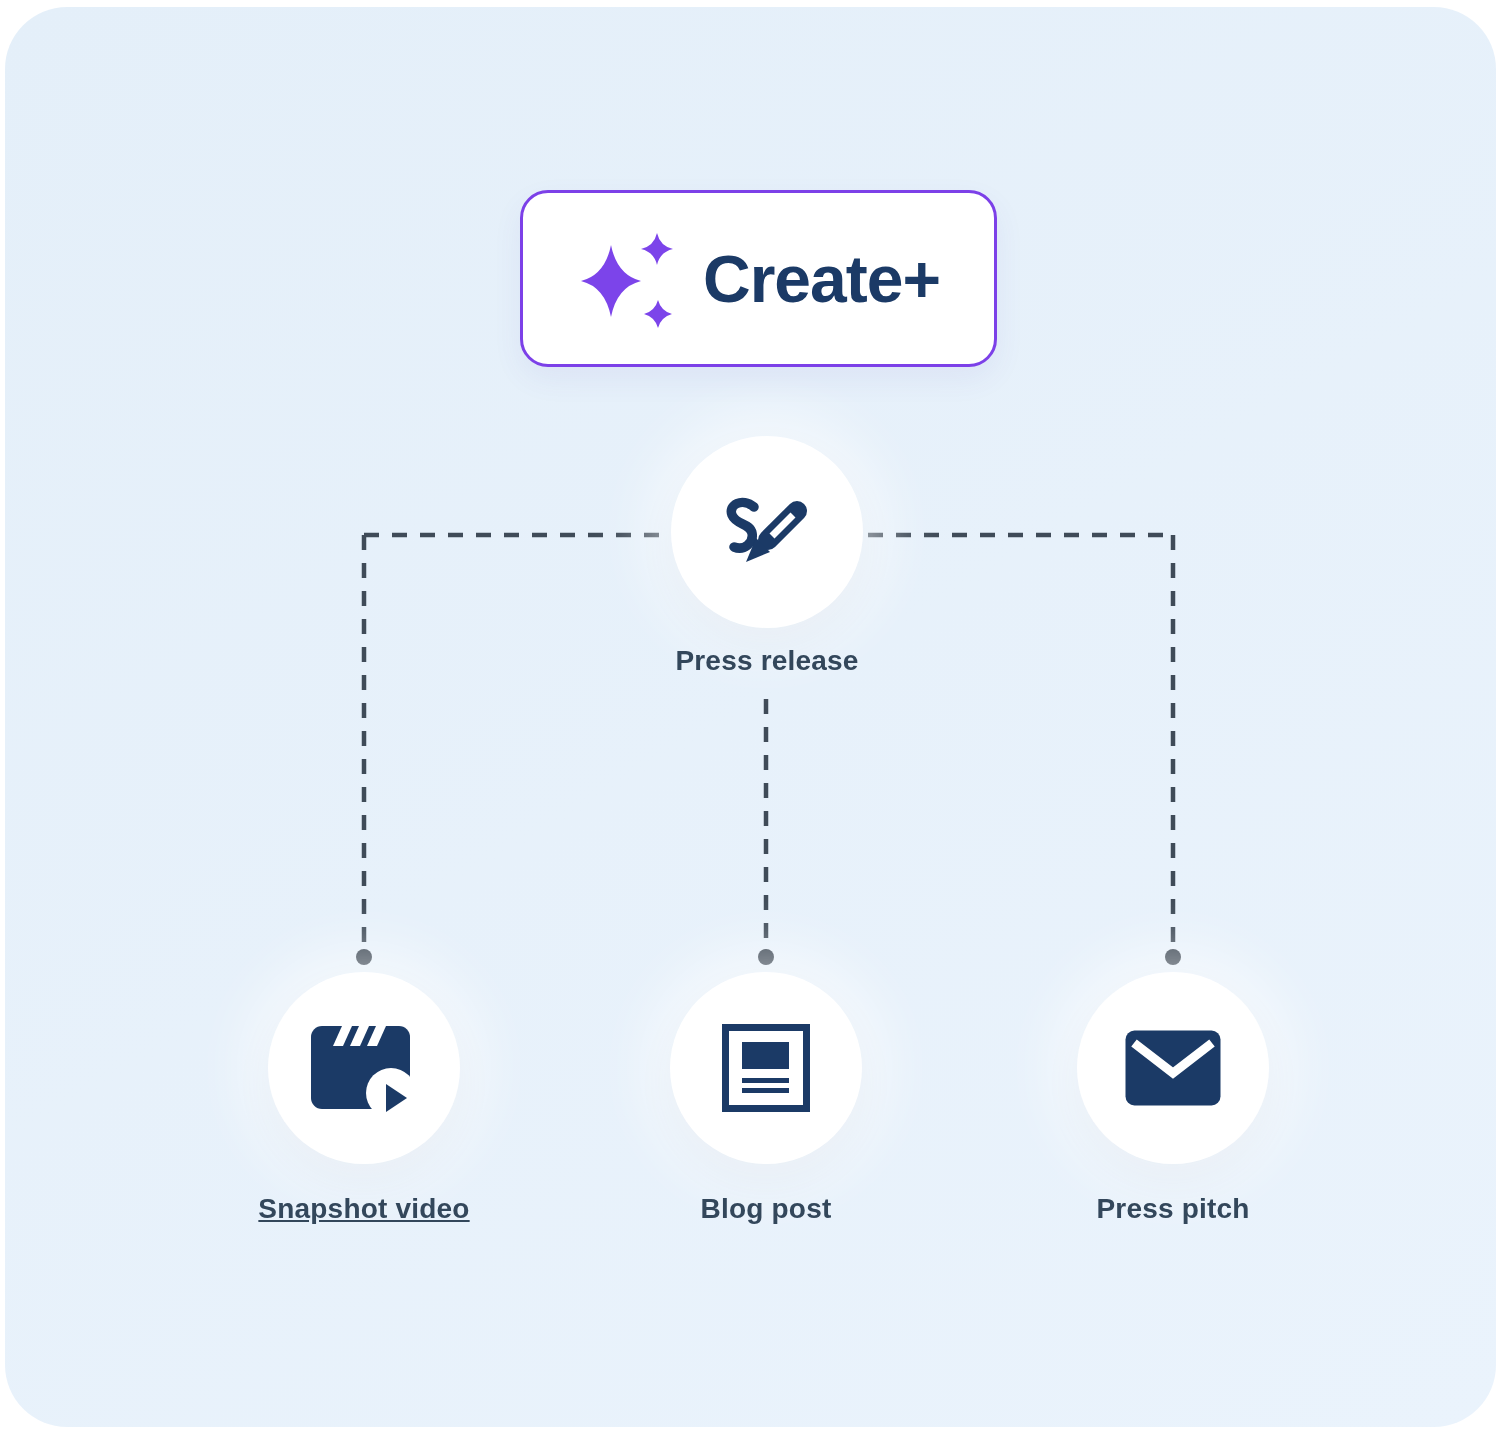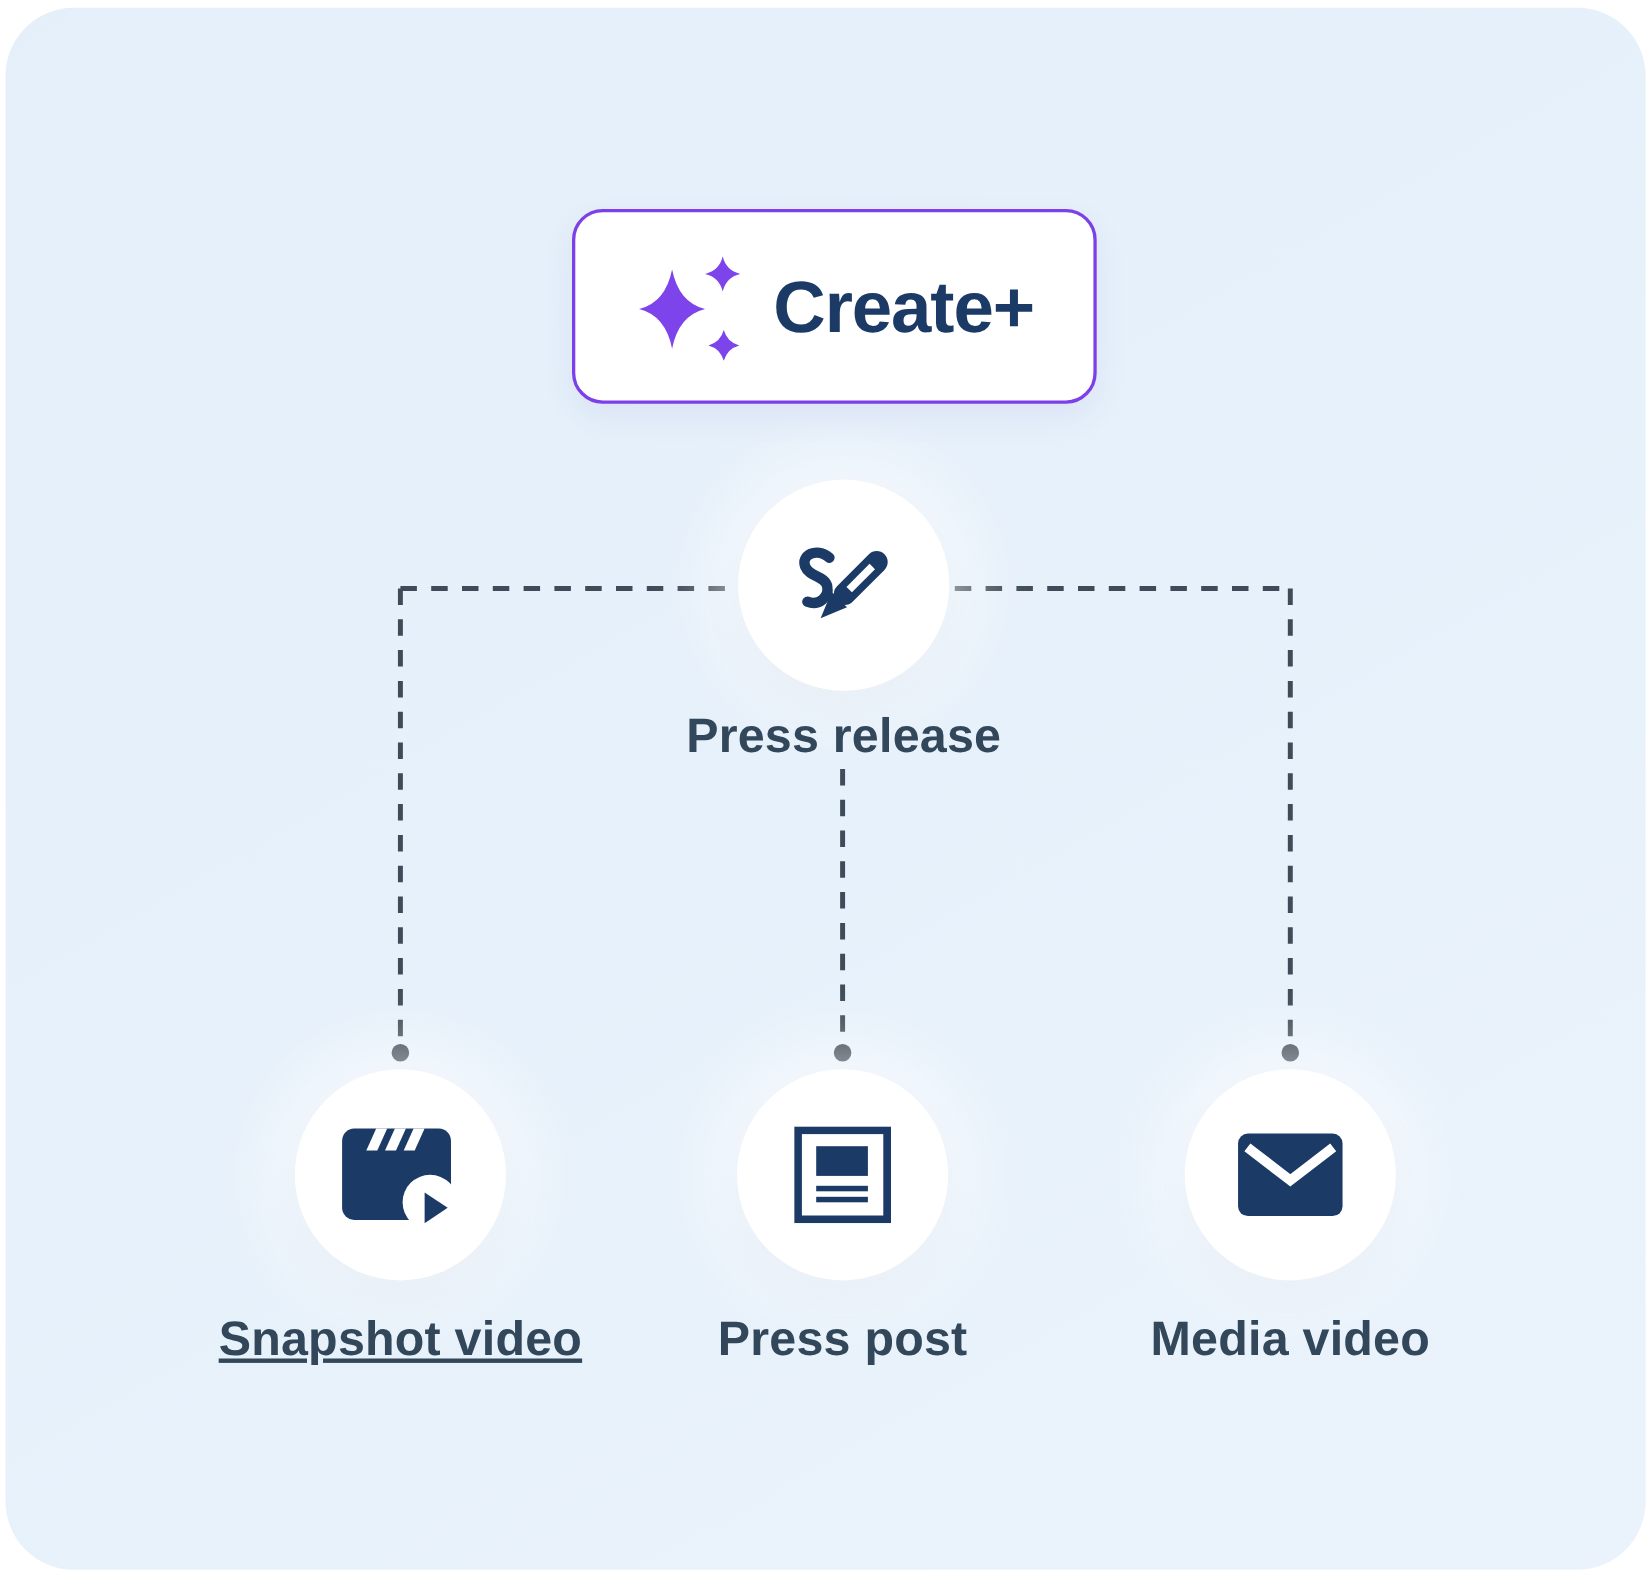--- a/index.html
+++ b/index.html
@@ -32,21 +32,21 @@
     background:var(--node-bg,#ffffff);
     display:flex;align-items:center;justify-content:center;
     box-shadow:0 0 55px 25px rgba(255,255,255,0.55), 0 16px 34px rgba(27,58,102,0.07);
   }
   .node-root{left:671px;top:436px;}
   .node-video{left:268px;top:972px;}
   .node-blog{left:670px;top:972px;}
   .node-pitch{left:1077px;top:972px;}
   .node-label{
     position:absolute;width:600px;text-align:center;z-index:2;
-    font-size:44px;font-weight:700;color:var(--slate,#33475b);letter-spacing:0.2px;
+    font-size:28px;font-weight:700;color:var(--slate,#33475b);letter-spacing:0.2px;
   }
   .label-root{left:467px;top:645px;}
   .label-video{left:64px;top:1193px;text-decoration:underline;}
   .label-blog{left:466px;top:1193px;}
   .label-pitch{left:873px;top:1193px;}
   
   .f-navy{fill:var(--navy,#1b3a66);}
   .f-white{fill:#ffffff;}
   .f-purple{fill:var(--purple,#7c44ea);}
   .s-navy{stroke:var(--navy,#1b3a66);fill:none;}
@@ -107,23 +107,23 @@
 <div class="node node-blog">
   <span style="display:flex;">
     <svg width="88" height="88" viewBox="0 0 88 88">
       <rect class="s-navy" style="stroke-width:7;" x="3.5" y="3.5" width="81" height="81"></rect>
       <rect class="f-navy" x="20" y="18" width="47" height="27"></rect>
       <rect class="f-navy" x="20" y="54" width="47" height="5"></rect>
       <rect class="f-navy" x="20" y="64" width="47" height="5"></rect>
     </svg>
   </span>
 </div>
-<div class="node-label label-blog">Press post</div>
+<div class="node-label label-blog">Blog post</div>
 
 <div class="node node-pitch">
   <span style="display:flex;">
     <svg width="96" height="76" viewBox="0 0 96 76">
       <rect class="f-navy" x="0.5" y="0.5" width="95" height="75" rx="9"></rect>
       <polyline class="s-white" style="stroke-width:9;" points="9,13 48,43 87,13"></polyline>
     </svg>
   </span>
 </div>
-<div class="node-label label-pitch">Media video</div>
+<div class="node-label label-pitch">Press pitch</div>
 
 </body></html>

